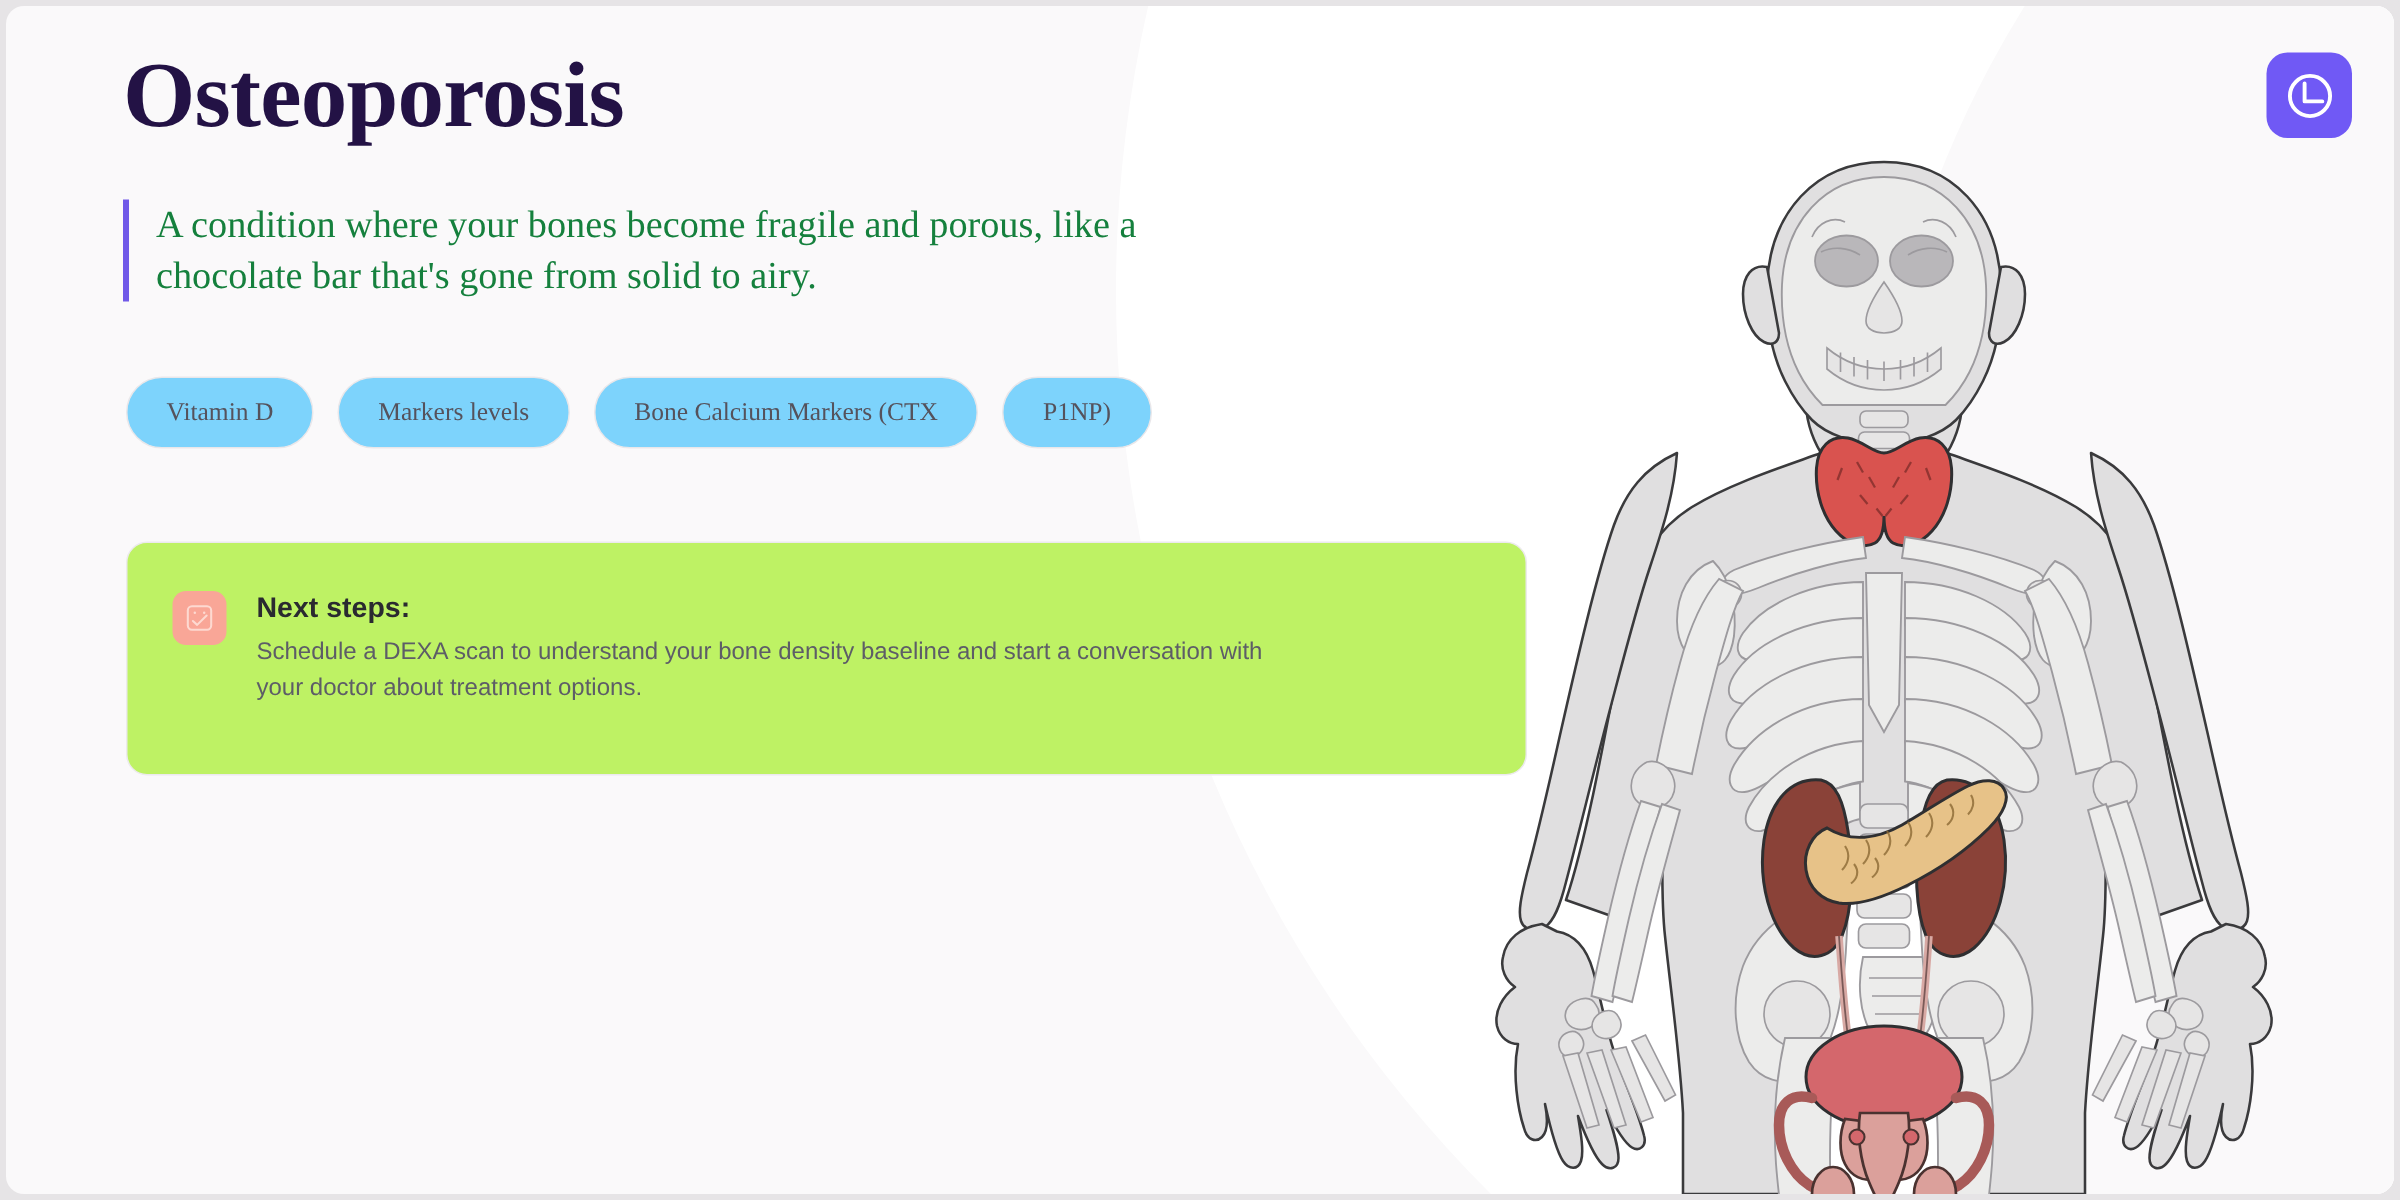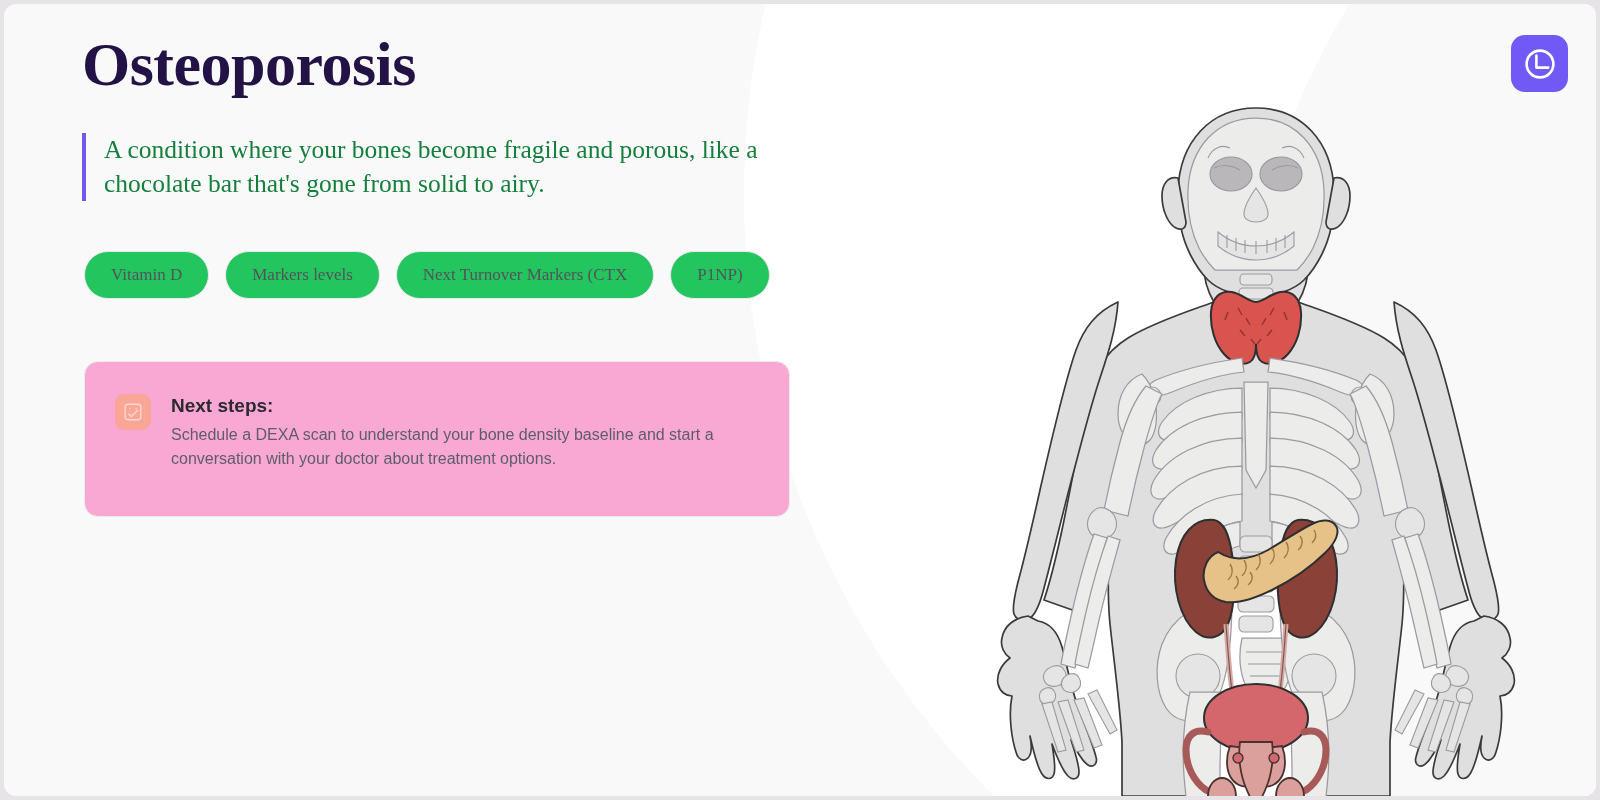--- a/index.html
+++ b/index.html
@@ -94,35 +94,35 @@
     gap: 16px;
     align-items: center;
   }
   .pill {
     height: 48px;
     display: flex;
     align-items: center;
     padding: 0 26px;
     border: 1px solid #e9e7ea;
     border-radius: 24px;
-    background: #22c55e;
+    background: #7dd3fc;
     font-family: "Liberation Serif", "DejaVu Serif", serif;
     font-size: 17px;
     color: #55525c;
     white-space: nowrap;
   }
 
   
   .card {
     position: absolute;
     left: 80px;
     top: 357px;
-    width: 706px;
+    width: 934px;
     min-height: 156px;
-    background: #f9a8d4;
+    background: #bef264;
     border: 1px solid #eceaed;
     border-radius: 14px;
     display: flex;
     padding: 30px 28px 30px 30px;
     gap: 20px;
   }
   .card-icon {
     flex: 0 0 auto;
     width: 36px;
     height: 36px;
@@ -457,21 +457,21 @@
 
     <h1 class="page-title">Osteoporosis</h1>
 
     <div class="subtitle-block">
       <p class="subtitle-text">A condition where your bones become fragile and porous, like a chocolate bar that's gone from solid to airy.</p>
     </div>
 
     <div class="pill-row">
       <div class="pill">Vitamin D</div>
       <div class="pill">Markers levels</div>
-      <div class="pill">Next Turnover Markers (CTX</div>
+      <div class="pill">Bone Calcium Markers (CTX</div>
       <div class="pill">P1NP)</div>
     </div>
 
     <div class="card">
       <div class="card-icon">
         <svg width="22" height="22" viewBox="0 0 24 24" fill="none" stroke="#fdd9d1" stroke-width="1.5" stroke-linecap="round" stroke-linejoin="round">
           <rect x="3.5" y="3.5" width="17" height="17" rx="3"></rect>
           <circle cx="8.6" cy="8.2" r="0.9" fill="#fdd9d1" stroke="none"></circle>
           <circle cx="15.4" cy="8.2" r="0.9" fill="#fdd9d1" stroke="none"></circle>
           <path d="M7.2 14.2 L10.3 17 L17.2 10.2"></path>

